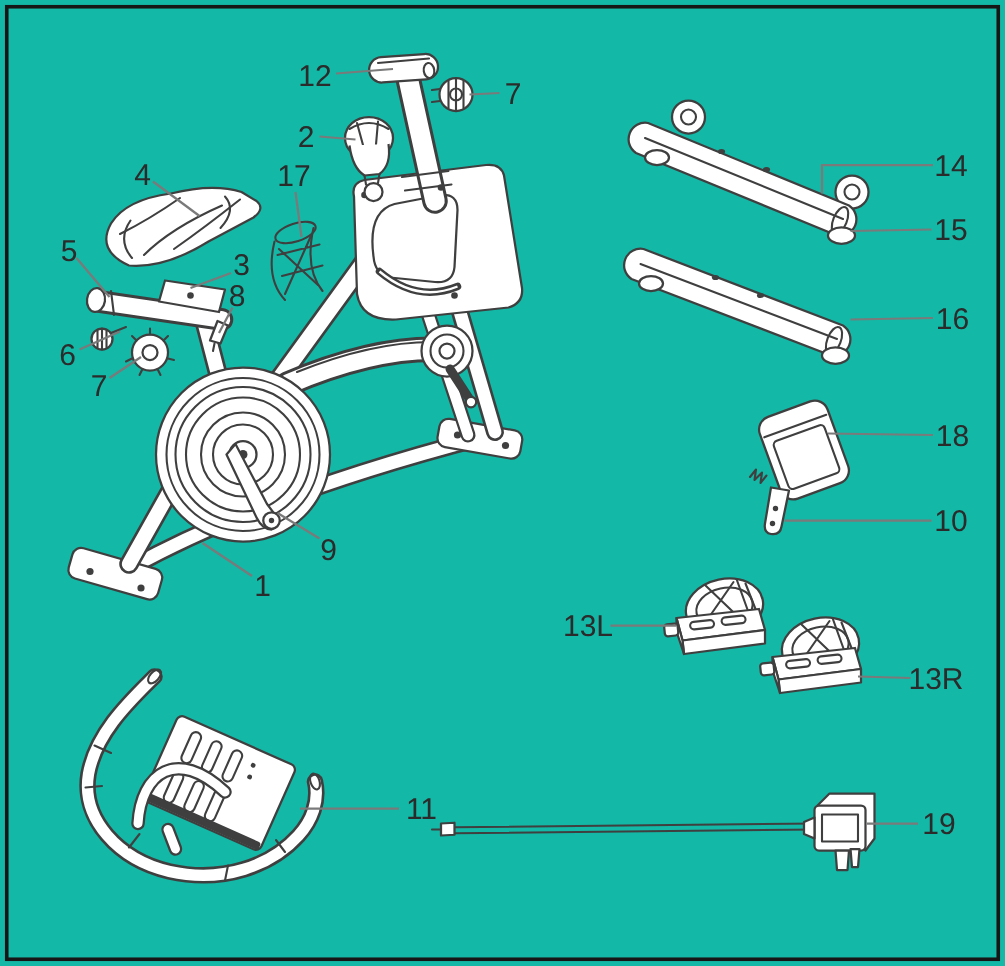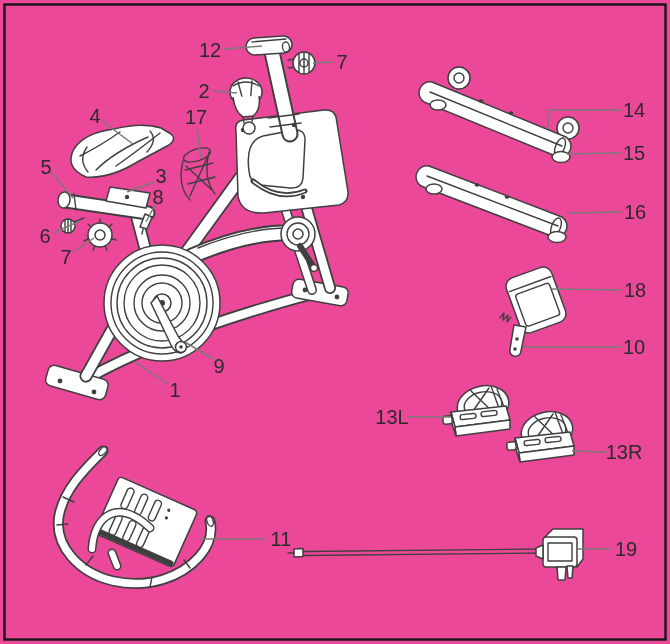--- a/index.html
+++ b/index.html
@@ -1,16 +1,16 @@
 <!DOCTYPE html>
 <html><head>
 <meta charset="utf-8">
 <style>
   html,body { margin:0; padding:0; background:#ffffff; }
-  .page { width:670px; height:644px; background:#ec4899; position:relative; overflow:hidden; }
+  .page { width:670px; height:644px; background:#14b8a6; position:relative; overflow:hidden; }
   svg { display:block; }
   .frame-border { fill:none; stroke:#161616; stroke-width:2.4; }
   .fw  { fill:#ffffff; stroke:#3f3f3f; stroke-width:1.5; stroke-linejoin:round; }
   .ln  { fill:none; stroke:#3f3f3f; stroke-width:1.4; stroke-linecap:round; stroke-linejoin:round; }
   .to  { fill:none; stroke:#3f3f3f; stroke-linecap:round; stroke-linejoin:round; }
   .ti  { fill:none; stroke:#ffffff; stroke-linecap:round; stroke-linejoin:round; }
   .dk  { fill:#3f3f3f; stroke:none; }
   .dks { fill:none; stroke:#3f3f3f; stroke-linecap:round; }
   .leader { fill:none; stroke:#7a7a7a; stroke-width:1.5; }
   .callout { font-family:"Liberation Sans", sans-serif; font-size:20px; fill:#2b2b2b; text-anchor:middle; }

